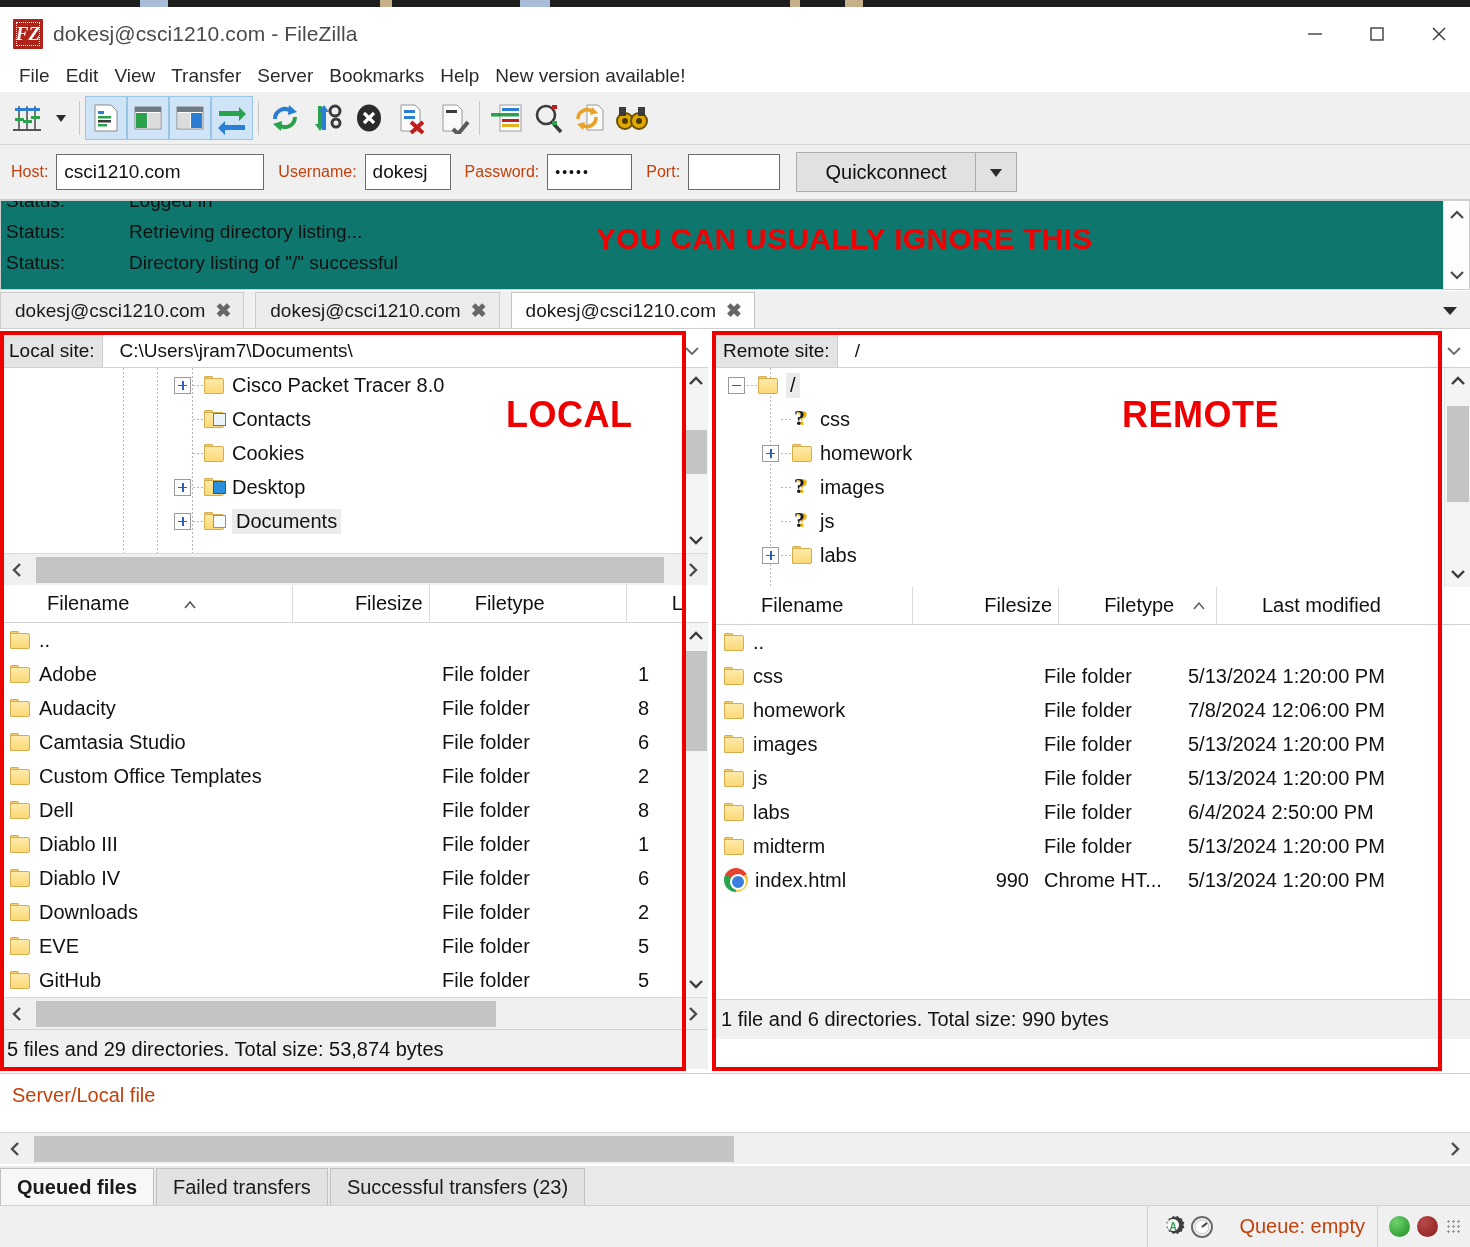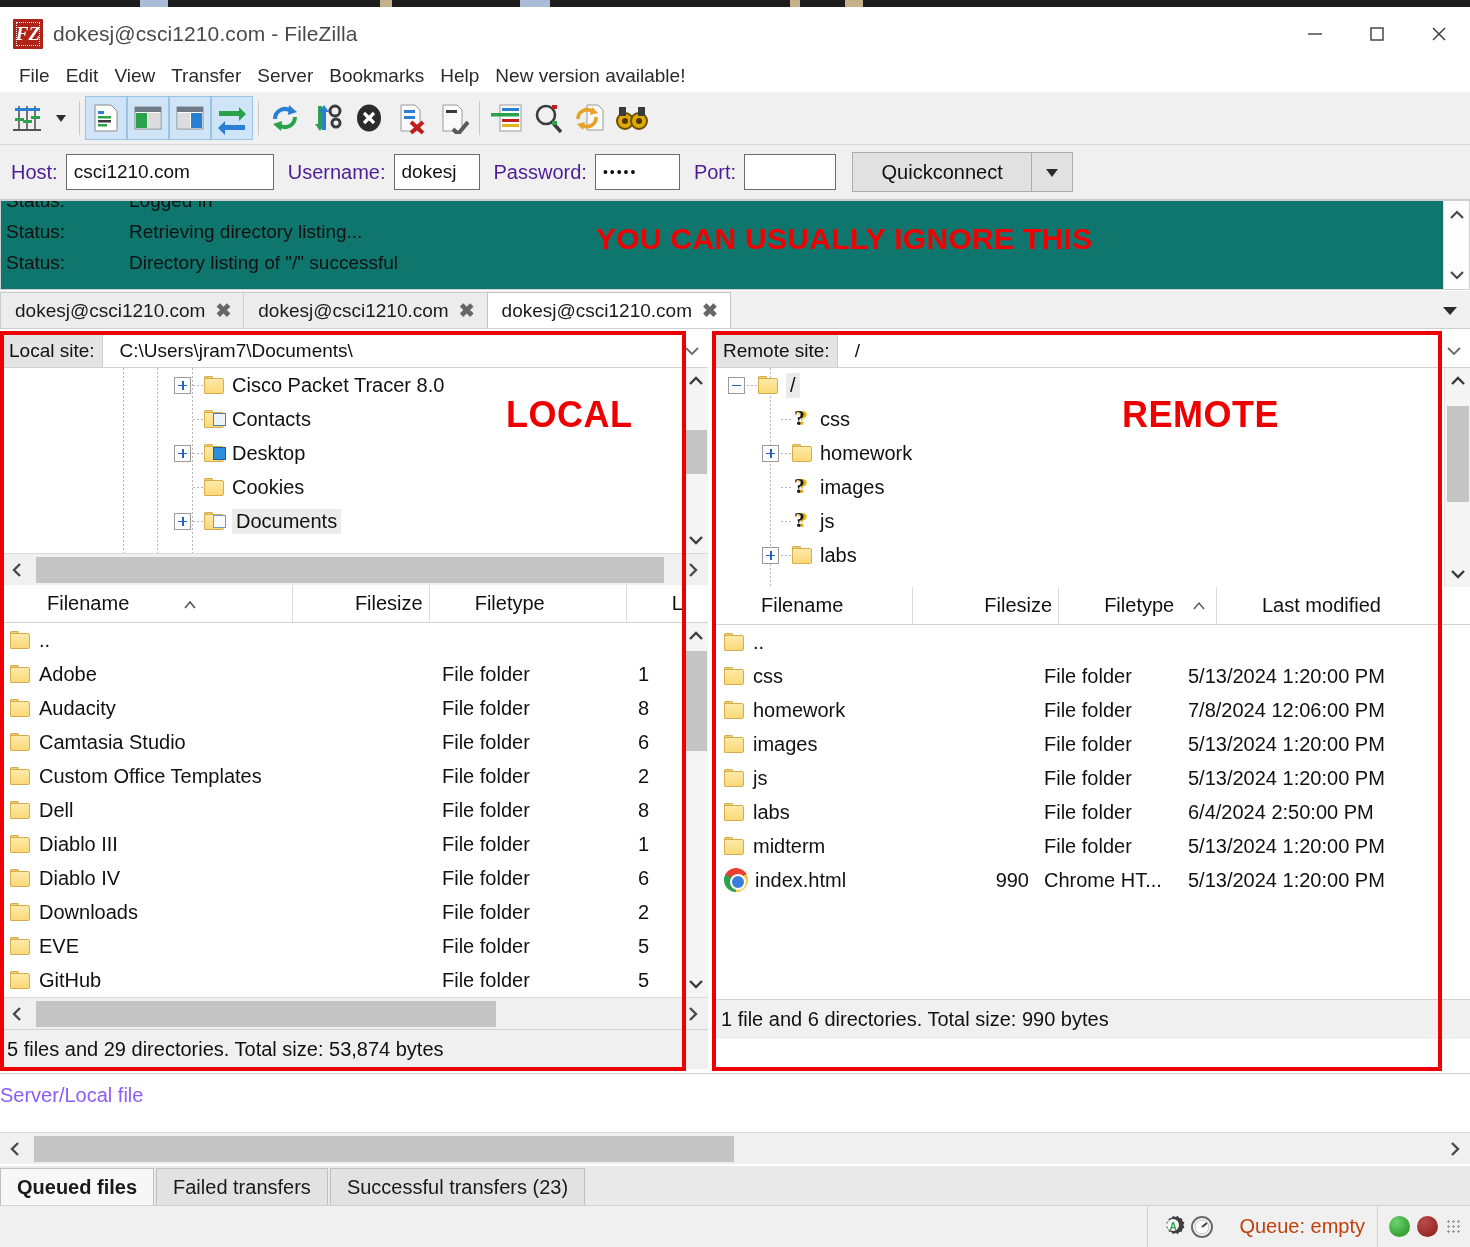--- a/index.html
+++ b/index.html
@@ -77,21 +77,21 @@
   .tb-btn.sel { background: #cfe4f7; border: 1px solid #9ac4e6; }
   .tb-sep { width: 1px; height: 34px; background: #c8c8c8; margin: 0 5px; flex: none; }
   .tb-caret { width: 26px; height: 44px; display:flex; align-items:center; justify-content:center; flex:none; }
 
   
   .qcbar {
     position: absolute; left: 0; top: 145px; width: 1470px; height: 55px;
     background: #f0f0f0; display: flex; align-items: center; padding-left: 11px;
     border-bottom: 1px solid #c9c9c9;
   }
-  .qc-label { font-size: 20px; color: #4c1d95; margin-right: 8px; white-space: nowrap; }
+  .qc-label { font-size: 16px; color: #c2410c; margin-right: 8px; white-space: nowrap; }
   .qc-input {
     background: #ffffff; border: 1px solid #6b6b6b; height: 36px;
     font-size: 19px; color: #111; padding: 0 7px; line-height: 34px;
     font-family: "Liberation Sans", sans-serif;
   }
   #qc-host { width: 208px; }
   #qc-user { width: 86px; }
   #qc-pass { width: 85px; letter-spacing: 2px; font-size: 14px; }
   #qc-port { width: 92px; }
   .qc-gap { width: 14px; }
@@ -125,20 +125,21 @@
     background: #fdfdfd; border-left: 1px solid #e2e2e2;
     display: flex; flex-direction: column; justify-content: space-between;
     align-items: center; padding: 8px 0;
   }
 
   
   .tabstrip {
     position: absolute; left: 0; top: 291px; width: 1470px; height: 38px;
     background: #f0f0f0; display: flex; align-items: flex-end;
     border-bottom: 1px solid #cfcfcf;
+    gap: 12px;
   }
   .tab {
     height: 36px; display: flex; align-items: center; padding: 0 12px 0 14px;
     font-size: 19px; color: #1a1a1a; background: #ececec;
     border: 1px solid #cdcdcd; border-bottom: none; margin-right: -1px;
   }
   .tab.active { background: #ffffff; border-color: #c4c4c4; }
   .tab .tabx { margin-left: 10px; color: #676767; font-size: 19px; font-weight: bold; }
   .tabstrip .tabcaret {
     margin-left: auto; width: 40px; height: 36px; display: flex;
@@ -260,21 +261,21 @@
   
   .redbox { position: absolute; border: 4px solid #ef0000; pointer-events: none; }
   .annot-label {
     position: absolute; color: #ef0000; font-weight: bold; font-size: 36px;
     letter-spacing: 0.5px;
   }
 
   
   .queue-hdr {
     position: absolute; left: 0; width: 1470px; height: 44px; background: #fff;
-    font-size: 20px; color: #8b5cf6; display: flex; align-items: center; 
+    font-size: 20px; color: #c2410c; display: flex; align-items: center; padding-left: 12px;
     border-top: 1px solid #cfcfcf;
   }
   .qtabs { position: absolute; left: 0; width: 1470px; height: 40px; background: #e9e9e9;
     display: flex; align-items: flex-end; }
   .qtab {
     height: 38px; display: flex; align-items: center; padding: 0 16px;
     font-size: 20px; color: #1a1a1a; background: #e2e2e2; border: 1px solid #c0c0c0;
     border-bottom: none; margin-right: 2px;
   }
   .qtab.active { background: #f7f7f7; font-weight: bold; }
@@ -569,40 +570,40 @@
         <span class="folder-ic">
           <span class="spine"></span>
             <span class="tabtop"></span>
             <span class="body"></span>
           <span class="ovl" style="background:#eef4fb;border:1px solid #4a7fb5;"></span>
         </span>
         <span class="tlabel">Contacts</span>
       </div>
 
       <div class="tnode" style="padding-left:172px">
+        <span class="no-exp"></span>
+        <span class="hline"></span>
+        <span class="folder-ic">
+            <span class="spine"></span>
+            <span class="tabtop"></span>
+            <span class="body"></span>
+          </span>
+        <span class="tlabel">Cookies</span>
+      </div>
+
+      <div class="tnode" style="padding-left:172px">
         <span class="expander plus"></span>
         <span class="hline"></span>
         <span class="folder-ic">
           <span class="spine"></span>
             <span class="tabtop"></span>
             <span class="body"></span>
           <span class="ovl" style="background:#2a8fdd;border:1px solid #1c5f95;"></span>
         </span>
         <span class="tlabel">Desktop</span>
-      </div>
-
-      <div class="tnode" style="padding-left:172px">
-        <span class="no-exp"></span>
-        <span class="hline"></span>
-        <span class="folder-ic">
-            <span class="spine"></span>
-            <span class="tabtop"></span>
-            <span class="body"></span>
-          </span>
-        <span class="tlabel">Cookies</span>
       </div>
 
       <div class="tnode" style="padding-left:172px">
         <span class="expander plus"></span>
         <span class="hline"></span>
         <span class="folder-ic">
           <span class="spine"></span>
             <span class="tabtop"></span>
             <span class="body"></span>
           <span class="ovl" style="background:#f6fbff;border:1px solid #6b9ccb;"></span>

